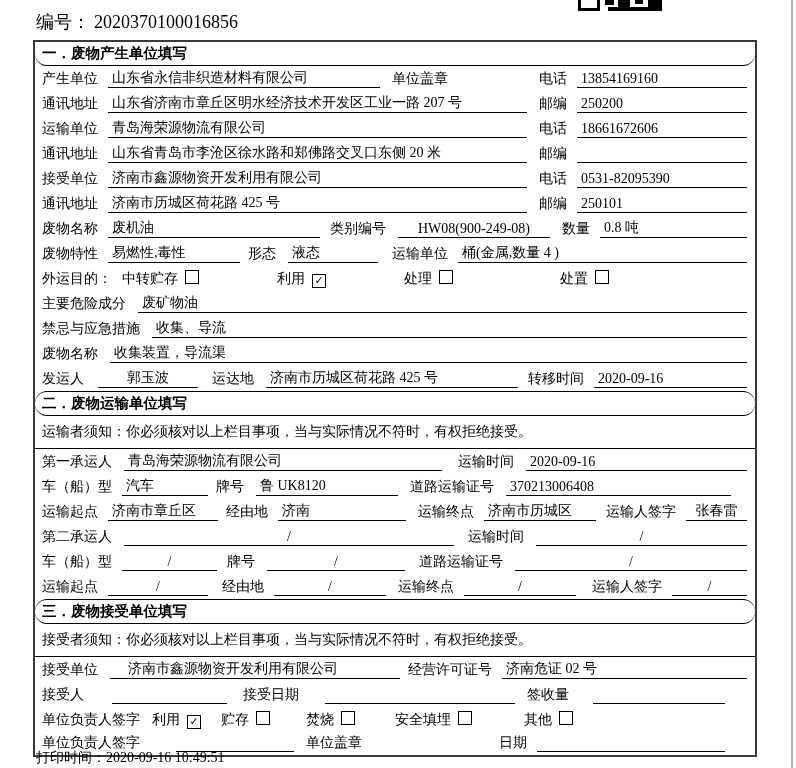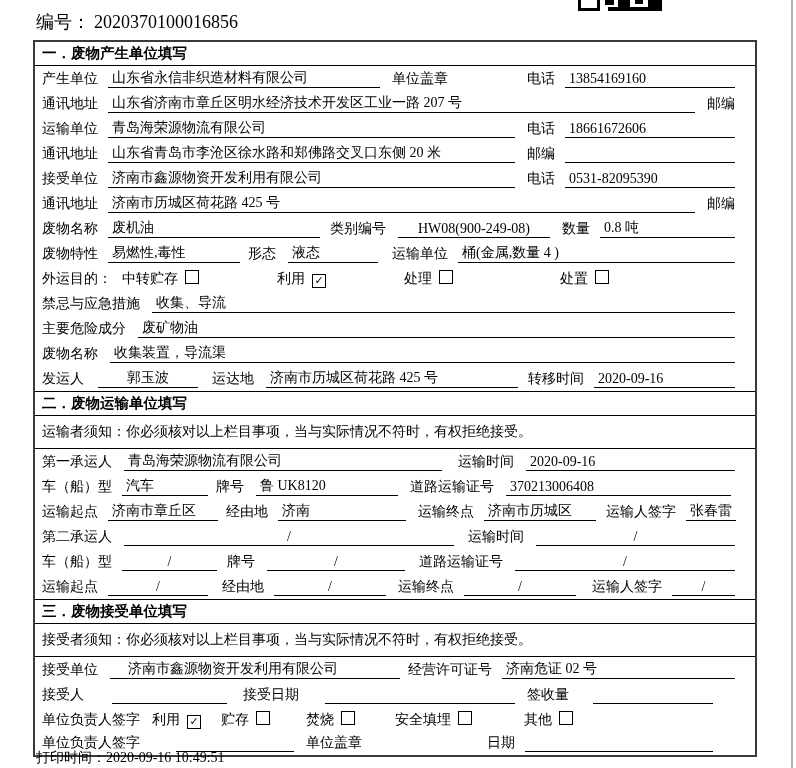--- a/index.html
+++ b/index.html
@@ -11,25 +11,25 @@
   .title{position:absolute;left:336px;top:2px;font-size:25px;font-weight:bold;letter-spacing:1px;
          font-family:"Liberation Serif","DejaVu Serif",serif;}
   .qr{position:absolute;left:578px;top:0;width:90px;height:12px;}
   .qr div{position:absolute;background:#000;}
   .qr .sq{left:0;top:0;width:16px;height:8px;background:transparent;border:3px solid #000;border-top:none;}
   .edge{position:absolute;left:791px;top:0;width:2px;height:768px;background:#b4b4b4;}
   
   .form{position:absolute;left:33px;top:40px;width:724px;box-sizing:border-box;
         border:2px solid #3a3a3a;background:#fff;}
   .sec-h{height:23px;line-height:22px;font-weight:bold;font-size:14.5px;padding-left:7px;
-         border-bottom:1.5px solid #000;}
+         border-bottom:1.5px solid #000;border-radius:12px;}
   .sec-h.mid{border-top:1.5px solid #000;}
   .notice{height:32px;line-height:32px;padding-left:7px;border-bottom:1px solid #000;}
   .row{display:flex;align-items:flex-end;height:25px;box-sizing:border-box;
-       padding:0 20px 3px 7px;white-space:nowrap;}
+       padding:0 8px 3px 7px;white-space:nowrap;}
   .row.last{height:23px;}
   .lbl{flex:none;}
   .val{flex:none;border-bottom:1px solid #000;padding:0 4px;box-sizing:border-box;min-height:17px;}
   .fill{flex:1 1 auto;}
   .sp{flex:1 1 auto;}
   .ctr{text-align:center;}
   .opt{flex:none;}
   .cb{display:inline-block;width:12px;height:12px;border:1px solid #000;line-height:12px;
       font-size:11px;text-align:center;margin-left:7px;vertical-align:-1px;
       font-family:"DejaVu Sans",sans-serif;}
@@ -76,20 +76,21 @@
       <span class="lbl ml12">单位盖章</span>
       <span class="sp"></span>
       <span class="lbl">电话</span>
       <span class="val w170 ml10">13854169160</span>
     </div>
 
     <div class="row">
       <span class="lbl">通讯地址</span>
       <span class="val fill ml10">山东省济南市章丘区明水经济技术开发区工业一路 207 号</span>
       <span class="lbl ml12">邮编</span>
+      <span class="val w170 ml10">250200</span>
     </div>
 
     <div class="row">
       <span class="lbl">运输单位</span>
       <span class="val fill ml10">青岛海荣源物流有限公司</span>
       <span class="lbl ml12">电话</span>
       <span class="val w170 ml10">18661672606</span>
     </div>
 
     <div class="row">
@@ -103,20 +104,21 @@
       <span class="lbl">接受单位</span>
       <span class="val fill ml10">济南市鑫源物资开发利用有限公司</span>
       <span class="lbl ml12">电话</span>
       <span class="val w170 ml10">0531-82095390</span>
     </div>
 
     <div class="row">
       <span class="lbl">通讯地址</span>
       <span class="val fill ml10">济南市历城区荷花路 425 号</span>
       <span class="lbl ml12">邮编</span>
+      <span class="val w170 ml10">250101</span>
     </div>
 
     <div class="row">
       <span class="lbl">废物名称</span>
       <span class="val w212 ml10">废机油</span>
       <span class="lbl ml10">类别编号</span>
       <span class="val w152 ml12 ctr">HW08(900-249-08)</span>
       <span class="lbl ml12">数量</span>
       <span class="val fill ml10">0.8 吨</span>
     </div>
@@ -132,27 +134,27 @@
 
     <div class="row">
       <span class="lbl">外运目的：</span>
       <span class="opt ml10"><span>中转贮存</span><span class="cb"></span></span>
       <span class="opt ml78"><span>利用</span><span class="cb on">✓</span></span>
       <span class="opt ml78"><span>处理</span><span class="cb"></span></span>
       <span class="opt ml107"><span>处置</span><span class="cb"></span></span>
     </div>
 
     <div class="row">
+      <span class="lbl">主要危险成分</span>
+      <span class="val fill ml12">废矿物油</span>
+    </div>
+
+    <div class="row">
       <span class="lbl">禁忌与应急措施</span>
       <span class="val fill ml12">收集、导流</span>
-    </div>
-
-    <div class="row">
-      <span class="lbl">主要危险成分</span>
-      <span class="val fill ml12">废矿物油</span>
     </div>
 
     <div class="row">
       <span class="lbl">废物名称</span>
       <span class="val fill ml12">收集装置，导流渠</span>
     </div>
 
     <div class="row">
       <span class="lbl">发运人</span>
       <span class="val w100 ml14 ctr">郭玉波</span>

